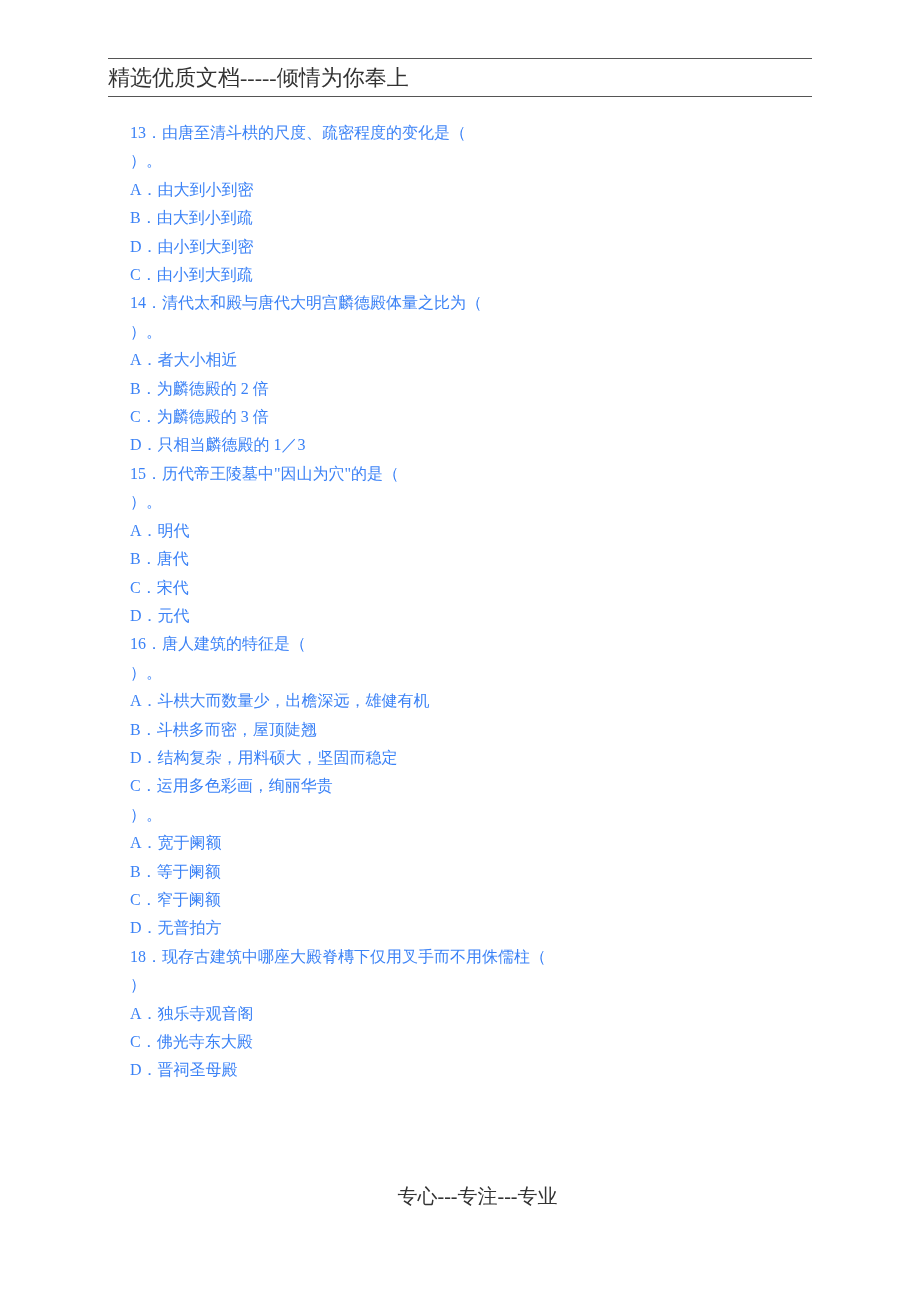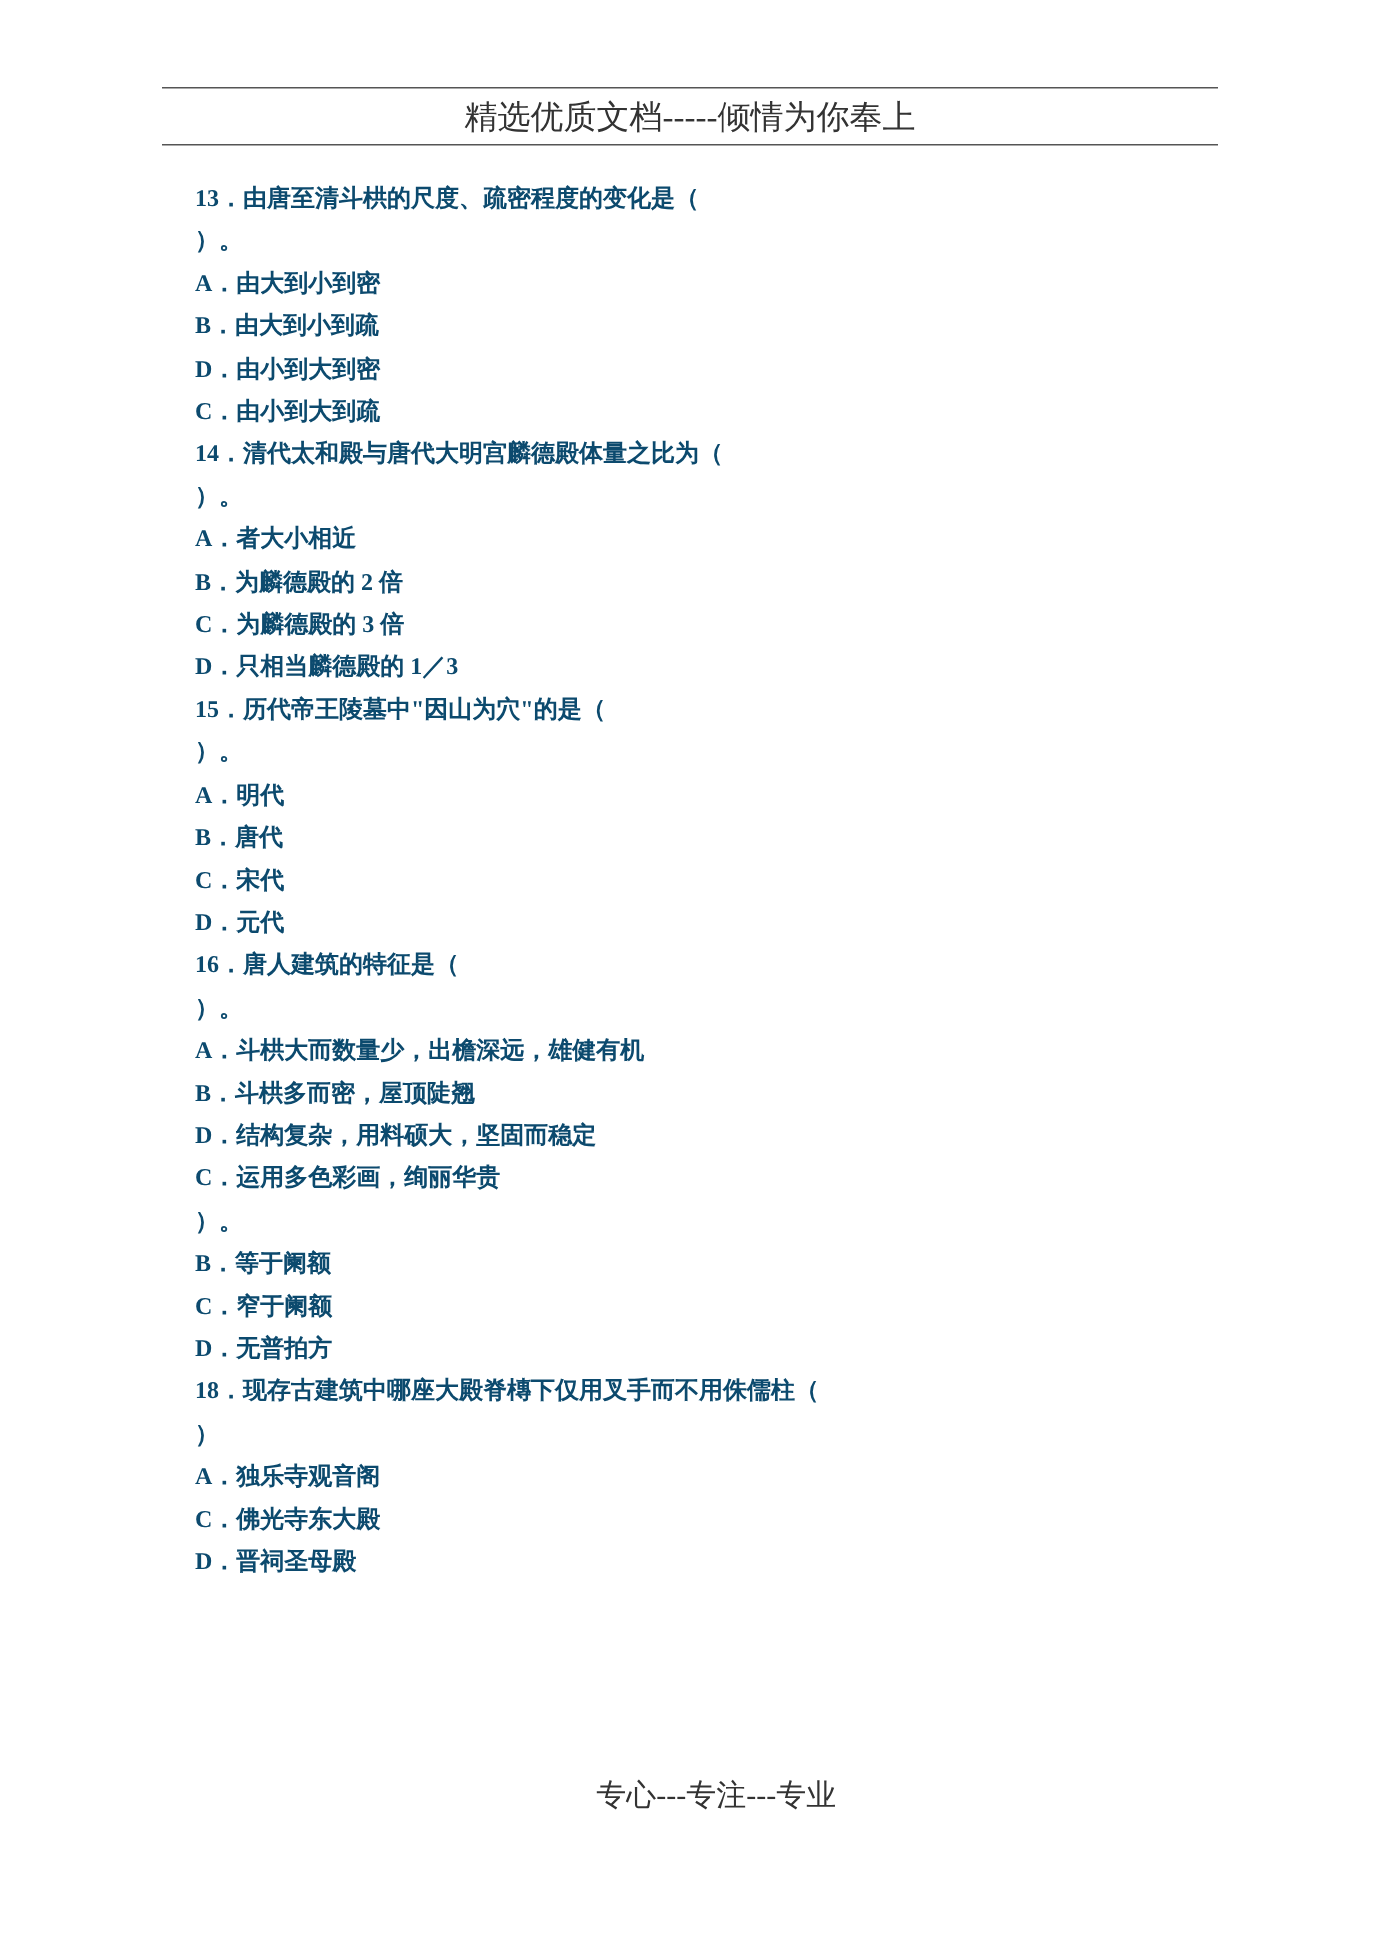--- a/index.html
+++ b/index.html
@@ -24,34 +24,32 @@
     .rule {
       border: 0;
       border-top: 1px solid #555;
       margin: 0;
     }
     .rule.thin {
       border-top-width: 1px;
       margin-top: 2px;
     }
     .header-title {
-      text-align: center;
       font-size: 22px;
       color: #333;
       margin: 4px 0 3px 0;
       letter-spacing: 0;
       font-family: "SimSun", "宋体", serif;
     }
     .content {
       margin: 22px 130px 0 130px;
       font-size: 16px;
-      color: #0c4a6e;
+      color: #3b82f6;
       line-height: 28.4px;
       font-family: "SimSun", "宋体", serif;
-      font-weight: bold;
     }
     .content p {
       margin: 0;
       white-space: pre-wrap;
     }
     .footer {
       position: absolute;
       left: 0;
       right: 0;
       bottom: 92px;
@@ -97,20 +95,21 @@
     <p>D．元代</p>
 
     <p>16．唐人建筑的特征是（</p>
     <p>）。</p>
     <p>A．斗栱大而数量少，出檐深远，雄健有机</p>
     <p>B．斗栱多而密，屋顶陡翘</p>
     <p>D．结构复杂，用料硕大，坚固而稳定</p>
     <p>C．运用多色彩画，绚丽华贵</p>
 
     <p>）。</p>
+    <p>A．宽于阑额</p>
     <p>B．等于阑额</p>
     <p>C．窄于阑额</p>
     <p>D．无普拍方</p>
 
     <p>18．现存古建筑中哪座大殿脊槫下仅用叉手而不用侏儒柱（</p>
     <p>）</p>
     <p>A．独乐寺观音阁</p>
     <p>C．佛光寺东大殿</p>
     <p>D．晋祠圣母殿</p>
 

